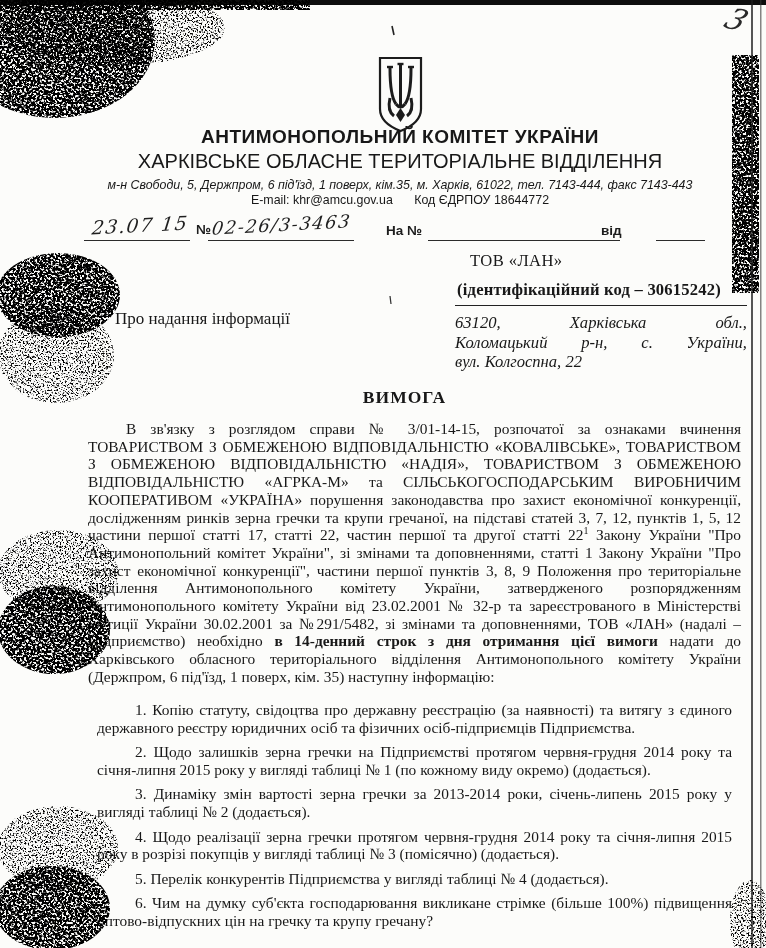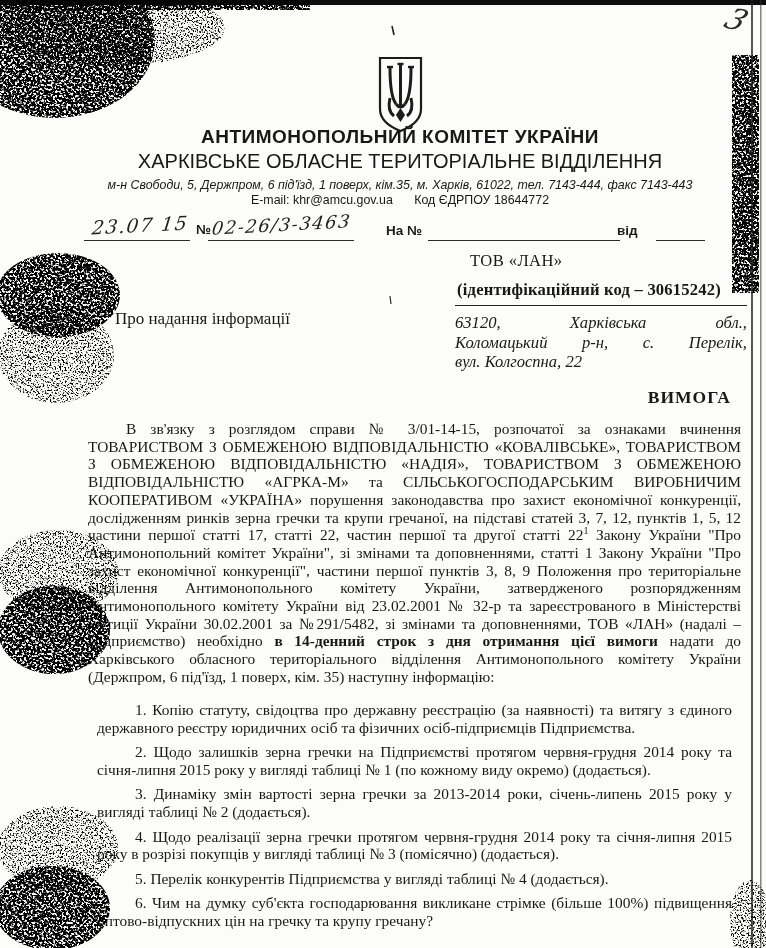--- a/index.html
+++ b/index.html
@@ -34,21 +34,21 @@
   .addr-name{padding-left:15px;letter-spacing:.4px;}
   .addr-id{margin-top:9px;font-weight:700;border-bottom:1.7px solid #222;
            padding:0 2px 5px 2px;letter-spacing:.2px;}
   .addr-block{margin-top:7px;font-style:italic;line-height:19.5px;}
   .addr-line{text-align:justify;text-align-last:justify;}
   .addr-line:last-child{text-align-last:left;}
   
   .subject{position:absolute;left:115px;top:309px;font-size:17px;}
   
   .main{position:absolute;left:88px;top:387px;width:653px;}
-  .doc-title{text-align:right;font-weight:700;font-size:17.5px;
+  .doc-title{text-align:center;font-weight:700;font-size:17.5px;
              letter-spacing:1px;transform:translateX(-10px);}
   .intro{margin-top:12px;text-align:justify;text-indent:38px;
          font-size:15.4px;line-height:17.7px;}
   .intro .seg-bold{font-weight:700;}
   .intro sup{font-size:10px;line-height:0;}
   .items{margin:9px;}
   .item{margin:7px 0 0 0;text-align:justify;text-indent:38px;
         font-size:15.4px;line-height:17.6px;}
   
   .artifacts{position:absolute;left:0;top:0;pointer-events:none;z-index:6;}
@@ -86,31 +86,31 @@
     </div>
   </div>
 
   <div class="hw hw-date">23.07 15</div>
   <div class="ref-u" style="left:84px;top:240px;width:106px;"></div>
   <div class="ref-label" style="left:196px;top:222px;">№</div>
   <div class="hw hw-num">02-26/3-3463</div>
   <div class="ref-u" style="left:208px;top:240px;width:146px;"></div>
   <div class="ref-label" style="left:386px;top:223px;">На №</div>
   <div class="ref-u" style="left:428px;top:240px;width:192px;"></div>
-  <div class="ref-label" style="left:617px;top:223px;">від</div>
+  <div class="ref-label" style="left:601px;top:223px;">від</div>
   <div class="ref-u" style="left:656px;top:240px;width:49px;"></div>
 
   <div class="hw-page">3</div>
 
   <div class="addressee">
     <div class="addr-name">ТОВ «ЛАН»</div>
     <div class="addr-id">(ідентифікаційний код – 30615242)</div>
     <div class="addr-block">
         <div class="addr-line">63120, Харківська обл.,</div>
-        <div class="addr-line">Коломацький р-н, с. Перелік,</div>
+        <div class="addr-line">Коломацький р-н, с. України,</div>
         <div class="addr-line">вул. Колгоспна, 22</div>
       </div>
   </div>
 
   <div class="subject">Про надання інформації</div>
 
   <div class="main">
     <div class="doc-title">ВИМОГА</div>
     <p class="intro"><span>В зв'язку з розглядом справи № 3/01-14-15, розпочатої за ознаками вчинення ТОВАРИСТВОМ З ОБМЕЖЕНОЮ ВІДПОВІДАЛЬНІСТЮ «КОВАЛІВСЬКЕ», ТОВАРИСТВОМ З ОБМЕЖЕНОЮ ВІДПОВІДАЛЬНІСТЮ «НАДІЯ», ТОВАРИСТВОМ З ОБМЕЖЕНОЮ ВІДПОВІДАЛЬНІСТЮ «АГРКА-М» та СІЛЬСЬКОГОСПОДАРСЬКИМ ВИРОБНИЧИМ КООПЕРАТИВОМ «УКРАЇНА» порушення законодавства про захист економічної конкуренції, дослідженням ринків зерна гречки та крупи гречаної, на підставі статей 3, 7, 12, пунктів 1, 5, 12 частини першої статті 17, статті 22, частин першої та другої статті 22</span><sup>1</sup><span> Закону України "Про Антимонопольний комітет України", зі змінами та доповненнями, статті 1 Закону України "Про захист економічної конкуренції", частини першої пунктів 3, 8, 9 Положення про територіальне відділення Антимонопольного комітету України, затвердженого розпорядженням Антимонопольного комітету України від 23.02.2001 № 32-р та зареєстрованого в Міністерстві юстиції України 30.02.2001 за №291/5482, зі змінами та доповненнями, ТОВ «ЛАН» (надалі – Підприємство) необхідно </span><span class="seg-bold">в 14-денний строк з дня отримання цієї вимоги</span><span> надати до Харківського обласного територіального відділення Антимонопольного комітету України (Держпром, 6 під'їзд, 1 поверх, кім. 35) наступну інформацію:</span></p>
     <div class="items">

